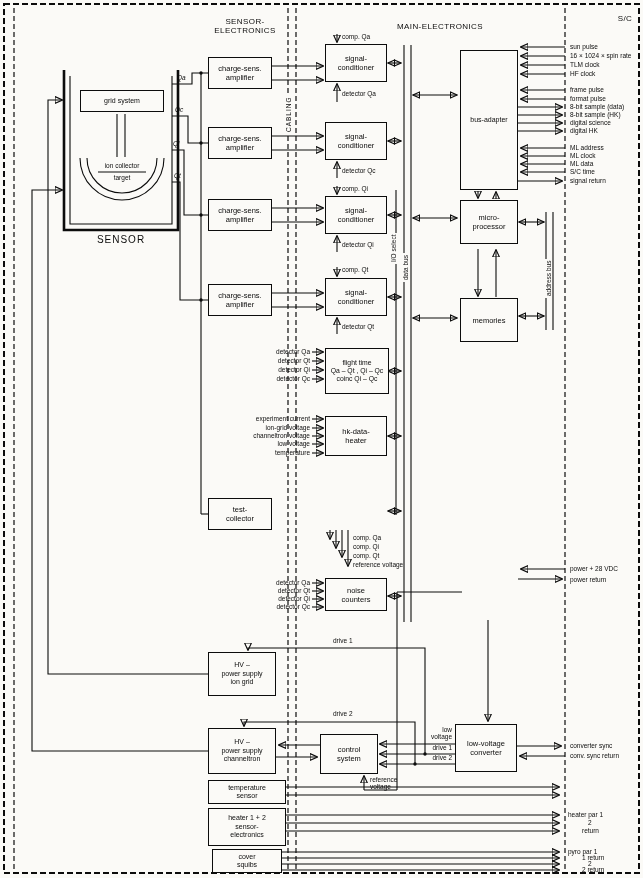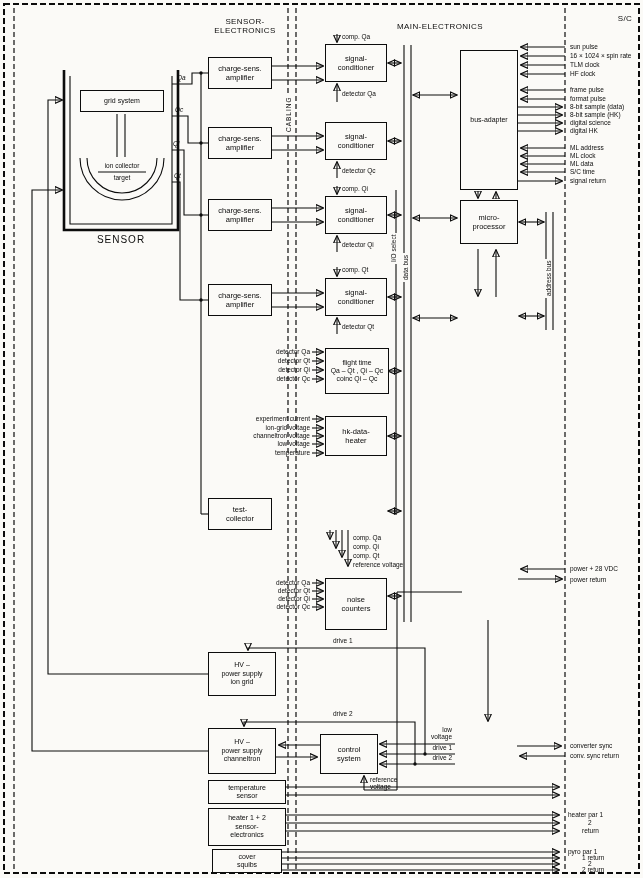--- a/index.html
+++ b/index.html
@@ -237,33 +237,36 @@
 conditioner</div>
 <div class="box" style="left:325px;top:196px;width:62px;height:38px">signal-
 conditioner</div>
 <div class="box" style="left:325px;top:278px;width:62px;height:38px">signal-
 conditioner</div>
 <div class="box sm" style="left:325px;top:348px;width:64px;height:46px">flight time
 Qa – Qt , Qi – Qc
 coinc Qi – Qc</div>
 <div class="box" style="left:325px;top:416px;width:62px;height:40px">hk-data-
 heater</div>
-<div class="box" style="left:325px;top:578px;width:62px;height:52px">noise
+<div class="box" style="left:325px;top:578px;width:62px;height:33px">noise
 counters</div>
 <div class="box" style="left:460px;top:50px;width:58px;height:140px;font-size:7px">bus-adapter</div>
 <div class="box" style="left:460px;top:200px;width:58px;height:44px">micro-
 processor</div>
+<div class="box" style="left:460px;top:298px;width:58px;height:44px">memories</div>
 <div class="box" style="left:208px;top:652px;width:68px;height:44px;font-size:7px">HV –
 power supply
 ion grid</div>
 <div class="box" style="left:208px;top:728px;width:68px;height:46px;font-size:7px">HV –
 power supply
 channeltron</div>
 <div class="box" style="left:320px;top:734px;width:58px;height:40px">control
 system</div>
+<div class="box" style="left:455px;top:724px;width:62px;height:48px">low-voltage
+converter</div>
 <div class="box" style="left:208px;top:780px;width:78px;height:24px;font-size:7px">temperature
 sensor</div>
 <div class="box" style="left:208px;top:808px;width:78px;height:38px;font-size:7px">heater 1 + 2
 sensor-
 electronics</div>
 <div class="box" style="left:212px;top:849px;width:70px;height:24px;font-size:7px">cover
 squibs</div>
 
 <span class="lbl" style="left:342px;top:33px">comp. Qa</span>
 <span class="lbl" style="left:342px;top:185px">comp. Qi</span>

